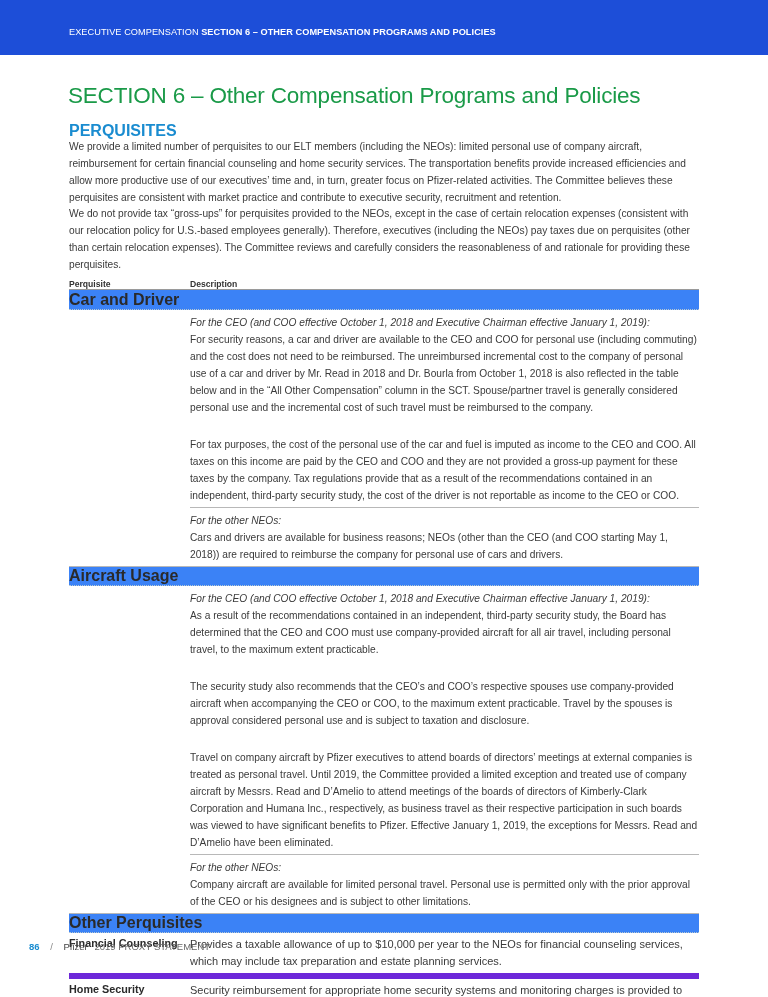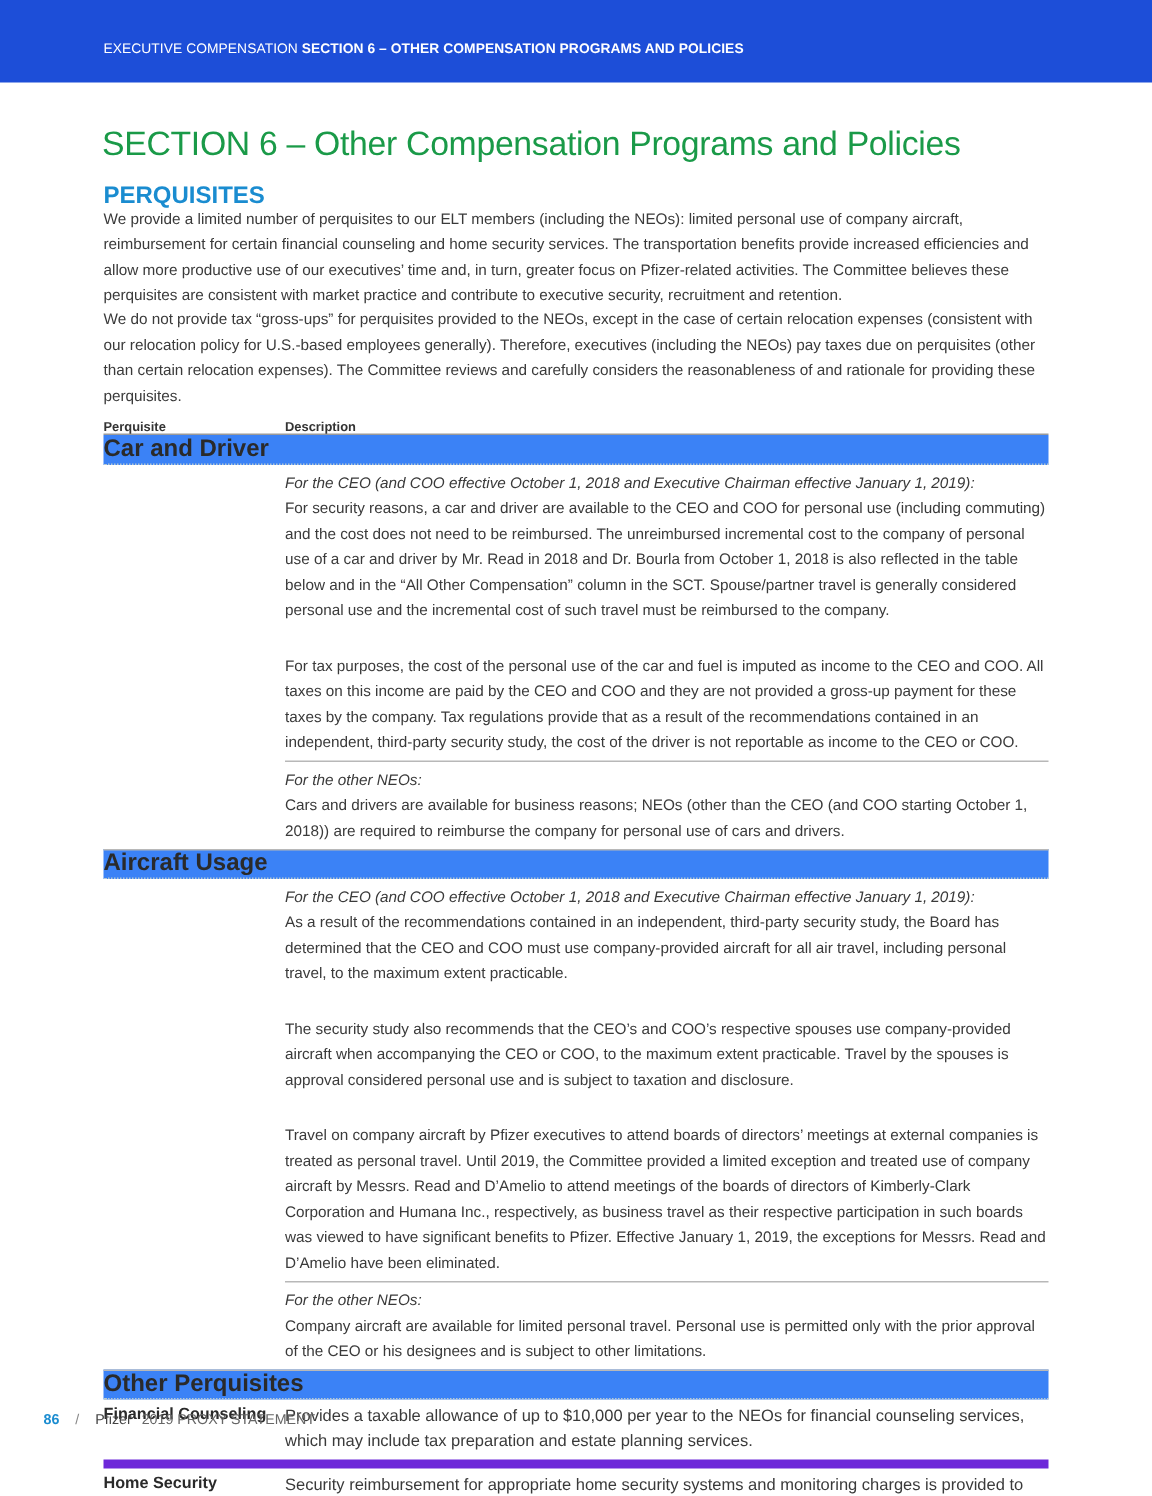--- a/index.html
+++ b/index.html
@@ -90,21 +90,21 @@
         <p>
           <span class="lead">For the CEO (and COO effective October 1, 2018 and Executive Chairman effective January 1, 2019):</span>
           <span>For security reasons, a car and driver are available to the CEO and COO for personal use (including commuting) and the cost does not need to be reimbursed. The unreimbursed incremental cost to the company of personal use of a car and driver by Mr. Read in 2018 and Dr. Bourla from October 1, 2018 is also reflected in the table below and in the “All Other Compensation” column in the SCT. Spouse/partner travel is generally considered personal use and the incremental cost of such travel must be reimbursed to the company.</span>
         </p>
         <p>For tax purposes, the cost of the personal use of the car and fuel is imputed as income to the CEO and COO. All taxes on this income are paid by the CEO and COO and they are not provided a gross-up payment for these taxes by the company. Tax regulations provide that as a result of the recommendations contained in an independent, third-party security study, the cost of the driver is not reportable as income to the CEO or COO.</p>
       </div>
       <div style="border-top:1px solid #b8b8b8;"></div>
       <div class="desc-block">
         <p>
           <span class="lead">For the other NEOs:</span>
-          <span>Cars and drivers are available for business reasons; NEOs (other than the CEO (and COO starting October 1, 2018)) are required to reimburse the company for personal use of cars and drivers.</span>
+          <span>Cars and drivers are available for business reasons; NEOs (other than the CEO (and COO starting May 1, 2018)) are required to reimburse the company for personal use of cars and drivers.</span>
         </p>
       </div>
     </div>
   </div>
 
   <div class="band" style="border-top:1px solid #b8b8b8;">Aircraft Usage</div>
   <div class="row">
     <div class="c1"></div>
     <div class="c2">
       <div class="desc-block">

